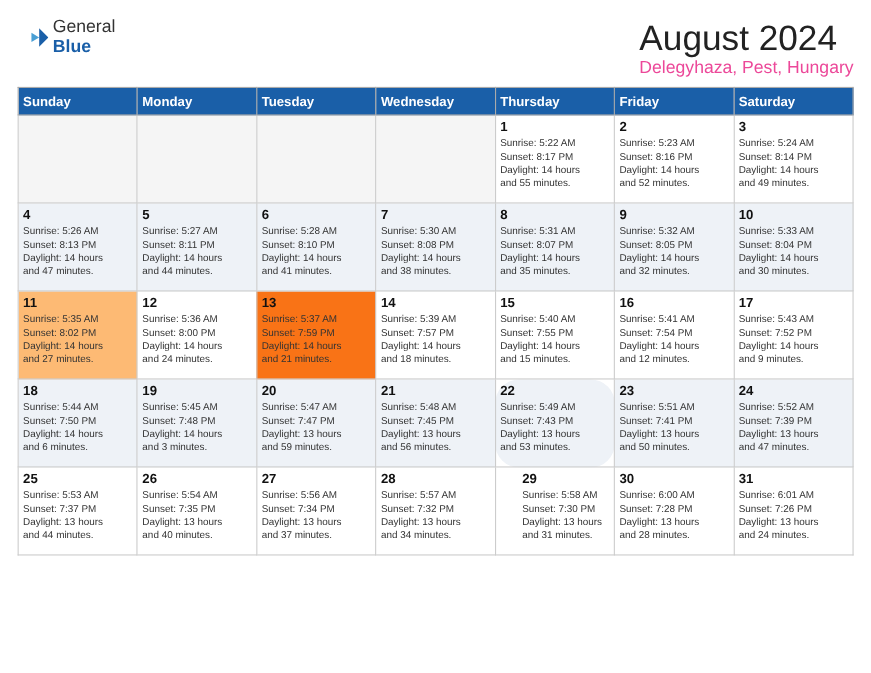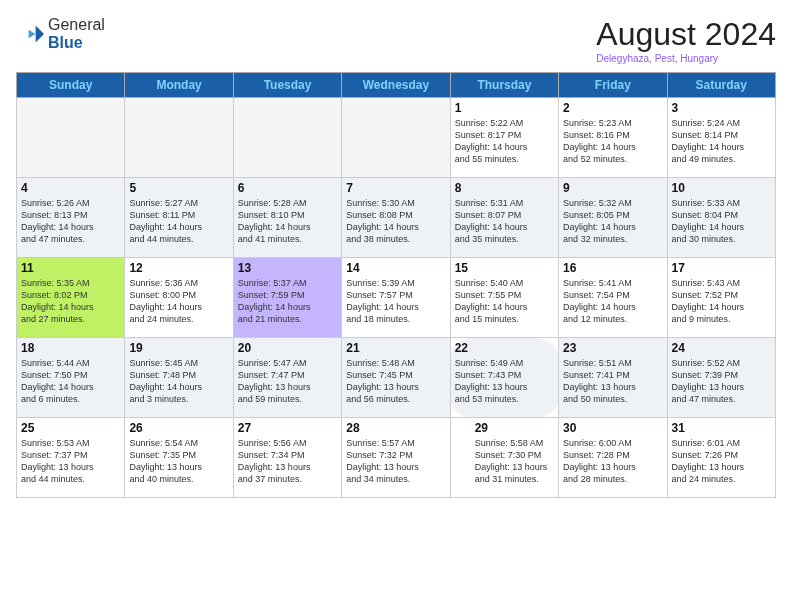--- a/index.html
+++ b/index.html
@@ -42,34 +42,34 @@
     }
     .title-section {
       text-align: left;
     }
     .month-title {
       font-size: 32px;
       font-weight: normal;
       color: #222;
     }
     .location {
-      font-size: 10px;
-      color: #8b5cf6;
+      font-size: 16px;
+      color: #ec4899;
     }
     .calendar {
       width: 100%;
       border-collapse: collapse;
     }
     .calendar th {
       background-color: #1a5fa8;
-      color: #7dd3fc;
-      padding: 5px 20px;
+      color: #ffffff;
+      padding: 5px 4px;
       font-size: 12px;
       font-weight: bold;
-      text-align: center;
+      text-align: left;
       border: 1px solid #aaa;
     }
     .calendar td {
       border: 1px solid #ccc;
       vertical-align: top;
       padding: 3px 4px;
       font-size: 9.5px;
       color: #222;
       width: calc(100% / 7);
       height: 80px;
@@ -167,29 +167,29 @@
           <td style="background: rgb(238, 242, 247);">
             <div class="day-number">9</div>
             <div class="cell-text">Sunrise: 5:32 AM<br>Sunset: 8:05 PM<br>Daylight: 14 hours<br>and 32 minutes.</div>
           </td>
           <td style="background: rgb(238, 242, 247);">
             <div class="day-number">10</div>
             <div class="cell-text">Sunrise: 5:33 AM<br>Sunset: 8:04 PM<br>Daylight: 14 hours<br>and 30 minutes.</div>
           </td>
         </tr>
         <tr>
-          <td style="background: #bef264;">
+          <td style="background: #fdba74;">
             <div class="day-number">11</div>
             <div class="cell-text">Sunrise: 5:35 AM<br>Sunset: 8:02 PM<br>Daylight: 14 hours<br>and 27 minutes.</div>
           </td>
           <td style="background: rgb(255, 255, 255);">
             <div class="day-number">12</div>
             <div class="cell-text">Sunrise: 5:36 AM<br>Sunset: 8:00 PM<br>Daylight: 14 hours<br>and 24 minutes.</div>
           </td>
-          <td style="background: #c4b5fd;">
+          <td style="background: #f97316;">
             <div class="day-number">13</div>
             <div class="cell-text">Sunrise: 5:37 AM<br>Sunset: 7:59 PM<br>Daylight: 14 hours<br>and 21 minutes.</div>
           </td>
           <td style="background: rgb(255, 255, 255);">
             <div class="day-number">14</div>
             <div class="cell-text">Sunrise: 5:39 AM<br>Sunset: 7:57 PM<br>Daylight: 14 hours<br>and 18 minutes.</div>
           </td>
           <td style="background: rgb(255, 255, 255);">
             <div class="day-number">15</div>
             <div class="cell-text">Sunrise: 5:40 AM<br>Sunset: 7:55 PM<br>Daylight: 14 hours<br>and 15 minutes.</div>

